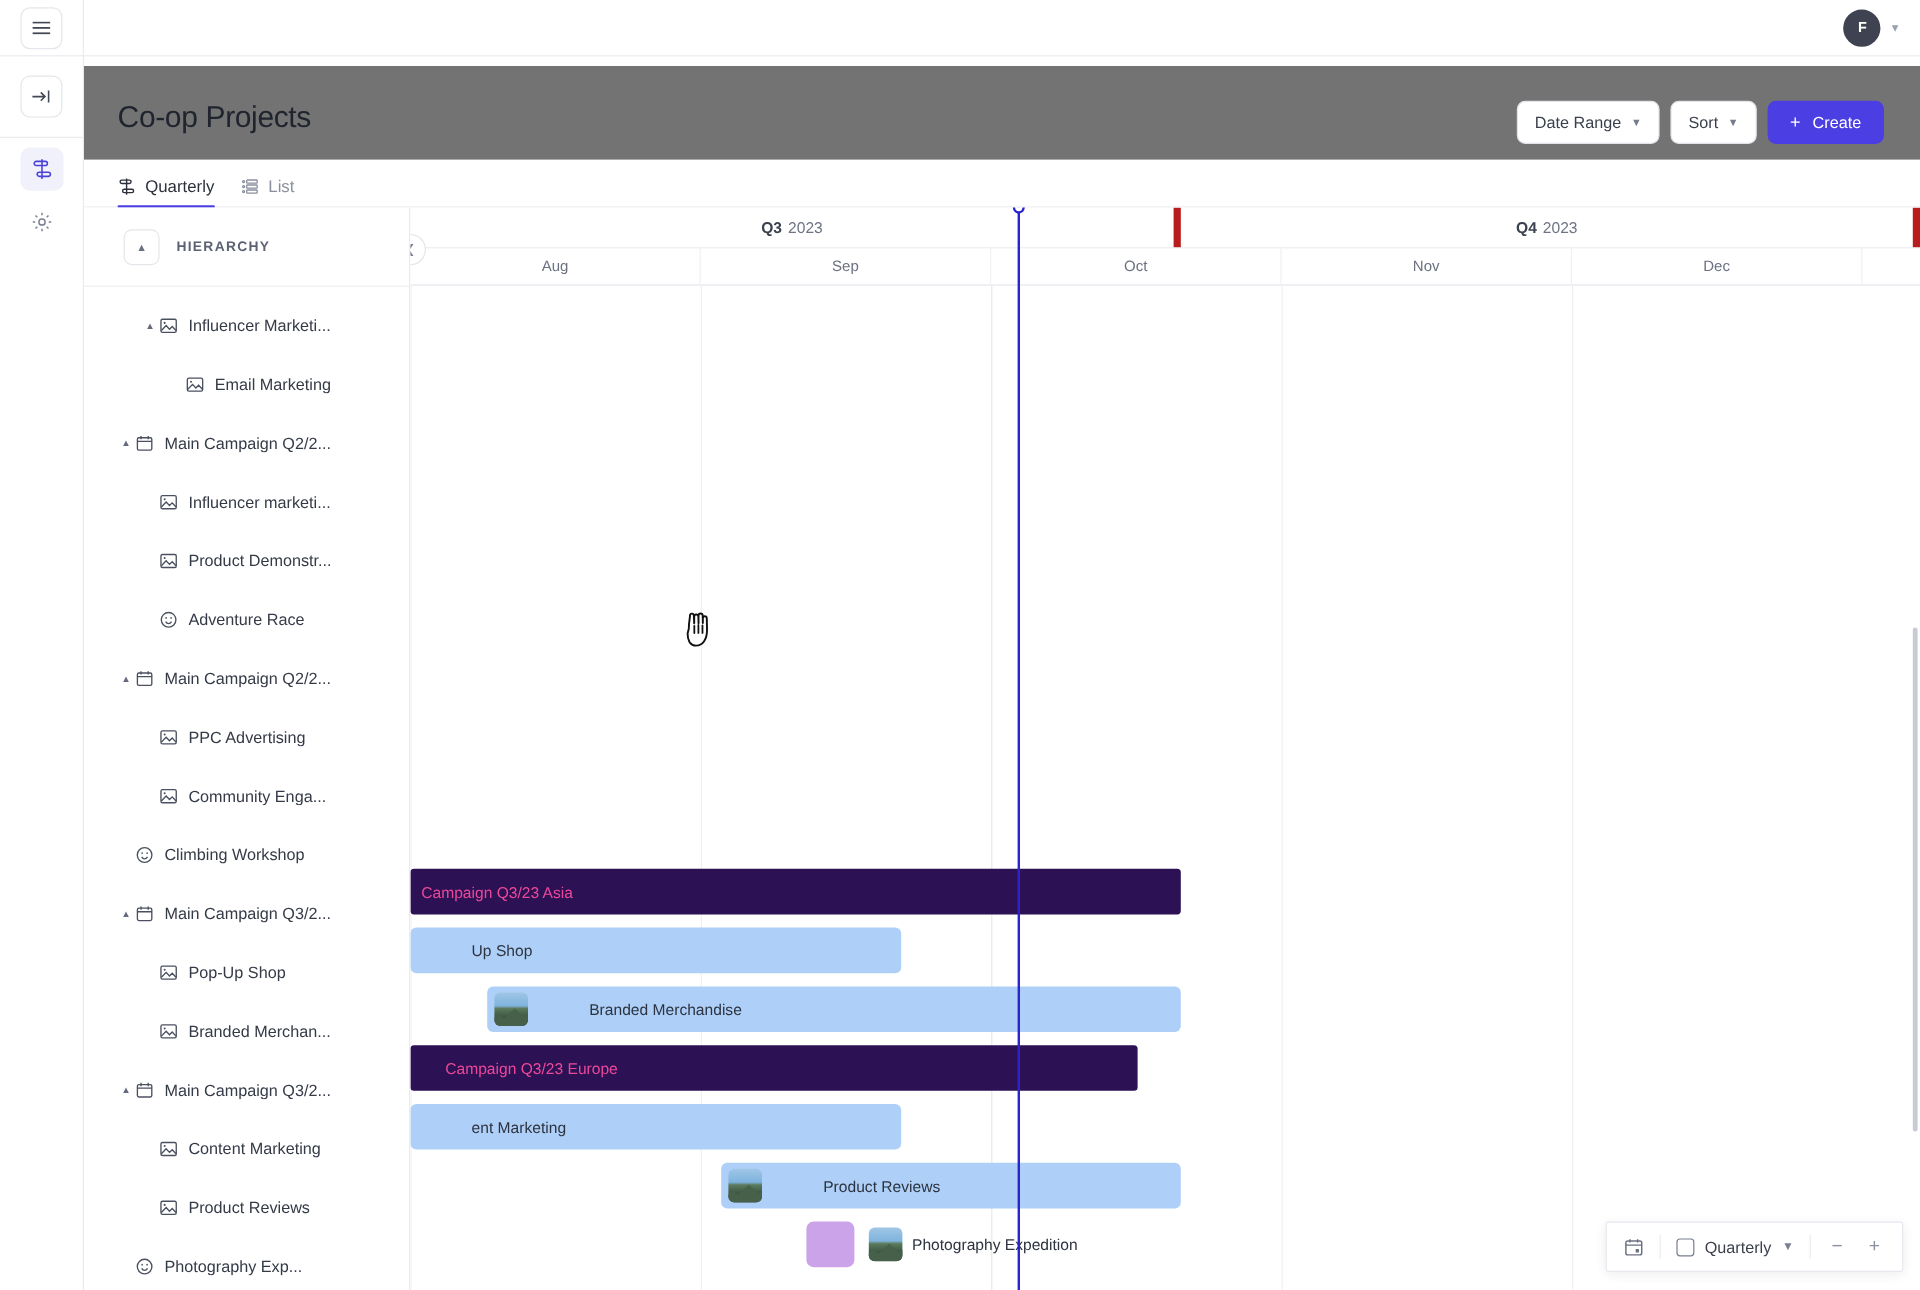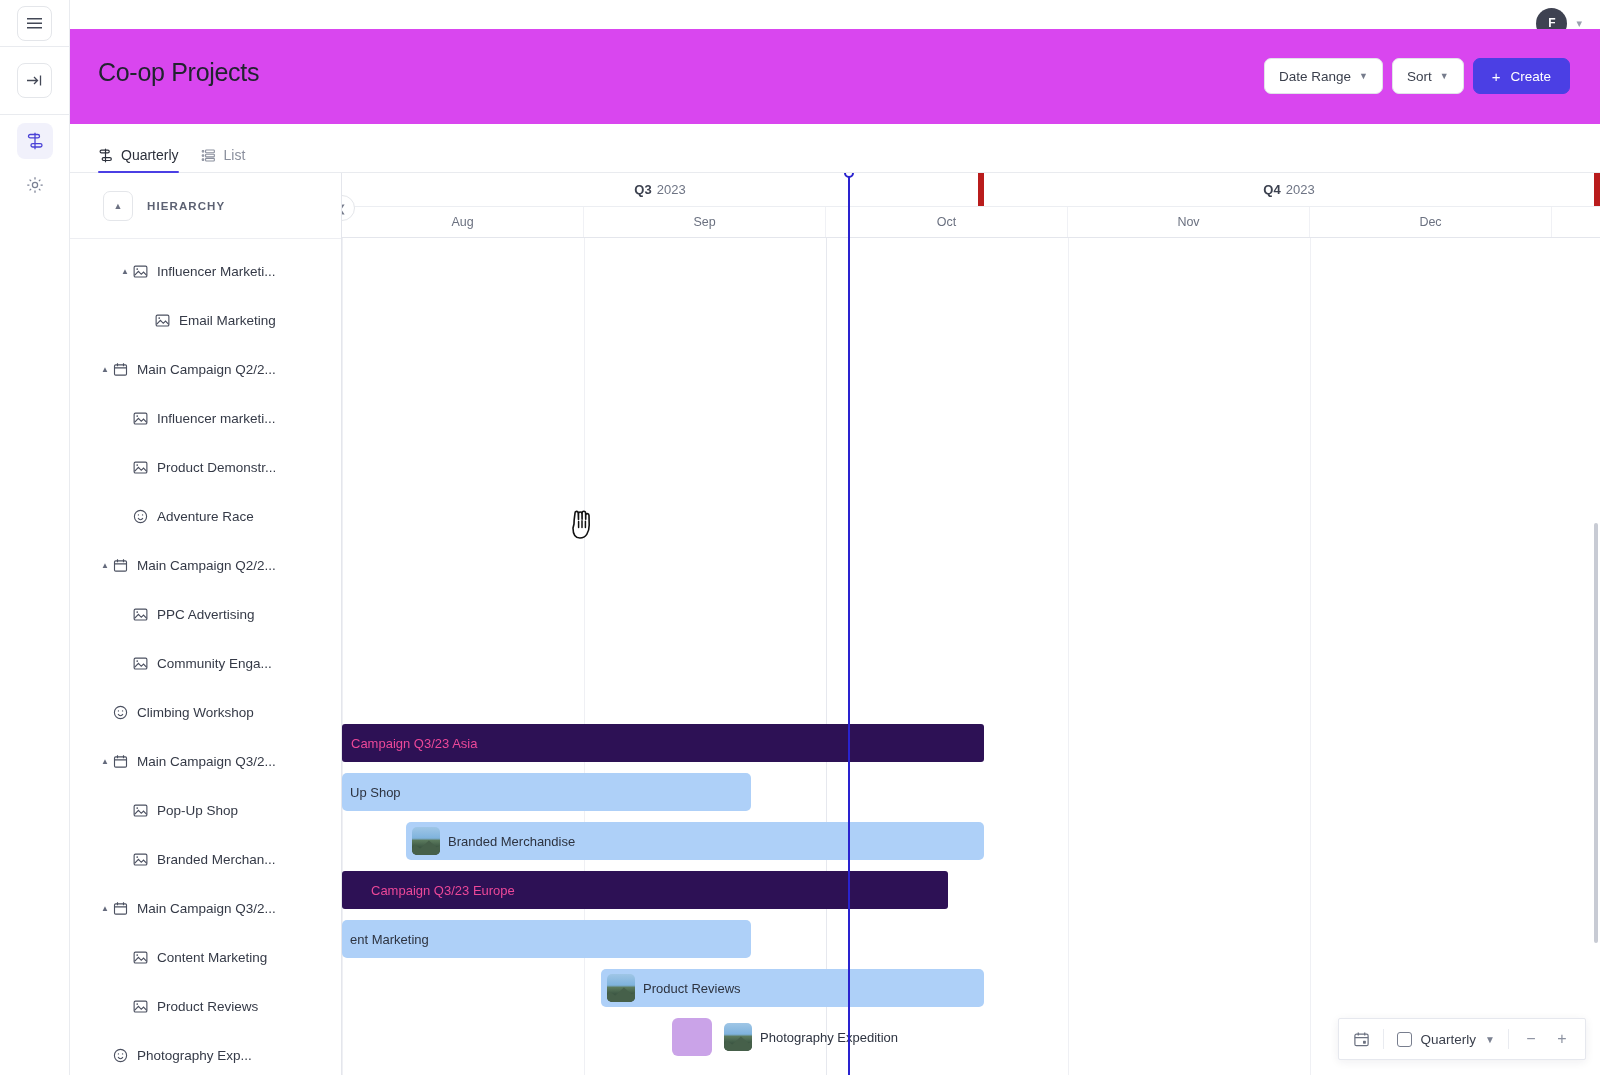--- a/index.html
+++ b/index.html
@@ -43,22 +43,22 @@
     display: flex; align-items: center; justify-content: flex-end;
   }
   .avatar {
     width: 31px; height: 31px; border-radius: 50%;
     background: #3e4251; color: #fff; font-size: 12px; font-weight: 600;
     display: flex; align-items: center; justify-content: center; margin-right: 9px;
   }
   .caret-sm { color: #9aa0ae; font-size: 11px; margin-right: 18px; }
 
   .pagehead {
-    position: absolute; left: 70px; top: 29px; width: 1530px; height: 95px;
-    background: #d946ef;
+    position: absolute; left: 70px; top: 55px; width: 1530px; height: 95px;
+    background: #737373;
   }
   .page-title {
     position: absolute; left: 28px; top: 29px;
     font-size: 25px; color: #20242e; font-weight: 400; letter-spacing: -0.3px;
   }
   .head-actions {
     position: absolute; right: 30px; top: 29px; display: flex; gap: 9px; align-items: center;
   }
   .btn {
     height: 36px; border: 1px solid #e1e3e9; border-radius: 7px; background: #fff;
@@ -165,21 +165,21 @@
   }
 
   .bars { position: absolute; top: 65px; left: 0; right: 0; bottom: 0; z-index: 5; }
   .bar {
     position: absolute; height: 38px; border-radius: 5px;
     display: flex; align-items: center; font-size: 13px;
   }
   .bar.dark { background: #2d1155; color: #ec4899; border-radius: 3px; }
   .bar.dark .btxt { padding-left: 9px; }
   .bar.blue { background: #aed0f8; color: #2d3340; }
-  .bar.blue .btxt { padding-left: 8px; }
+  .bar.blue .btxt { padding-left: 8px; margin-left: 43px; }
   .thumb {
     width: 28px; height: 28px; border-radius: 5px; margin-left: 6px; flex: 0 0 28px;
     background: linear-gradient(#9fc6e6 0%, #7fb3dd 40%, #5b7a5d 48%, #3f5a46 70%, #2f3f36 100%);
     position: relative; overflow: hidden;
   }
   .thumb::after {
     content: ""; position: absolute; left: -4px; bottom: 0; width: 36px; height: 17px;
     background: #46604a; clip-path: polygon(0 100%, 18% 38%, 34% 62%, 58% 14%, 80% 55%, 100% 30%, 100% 100%);
   }
   .lilac {

